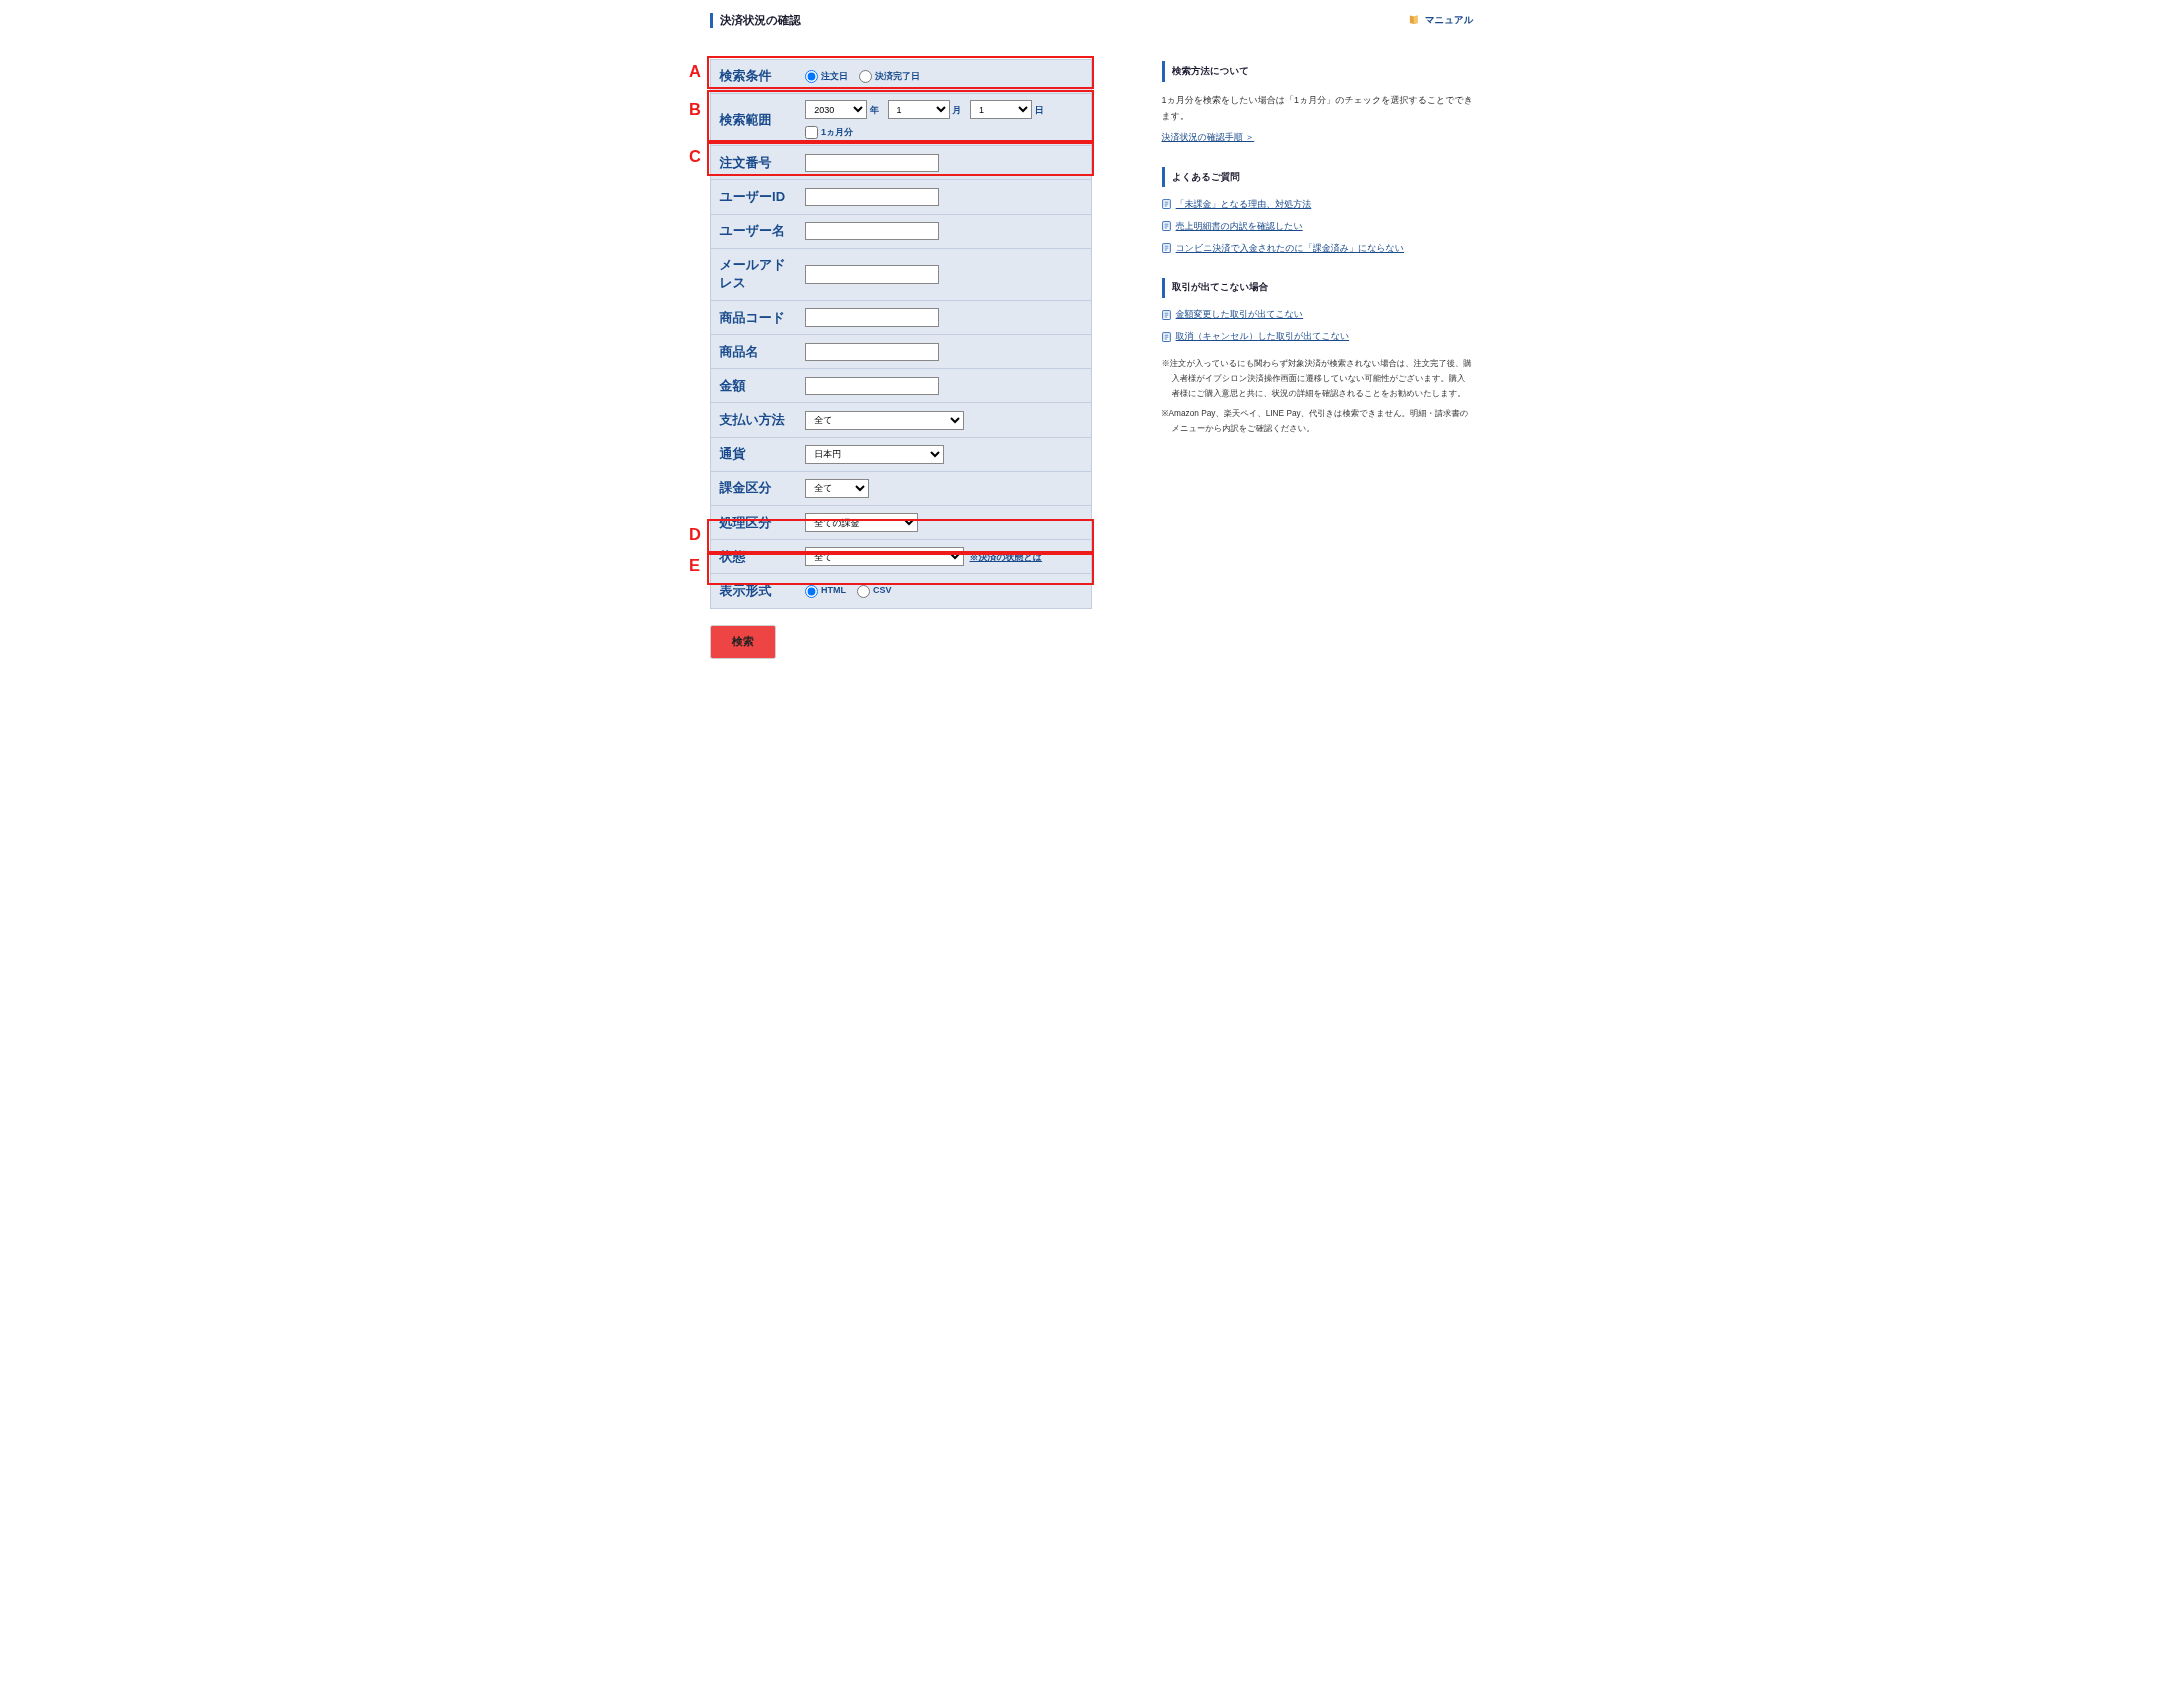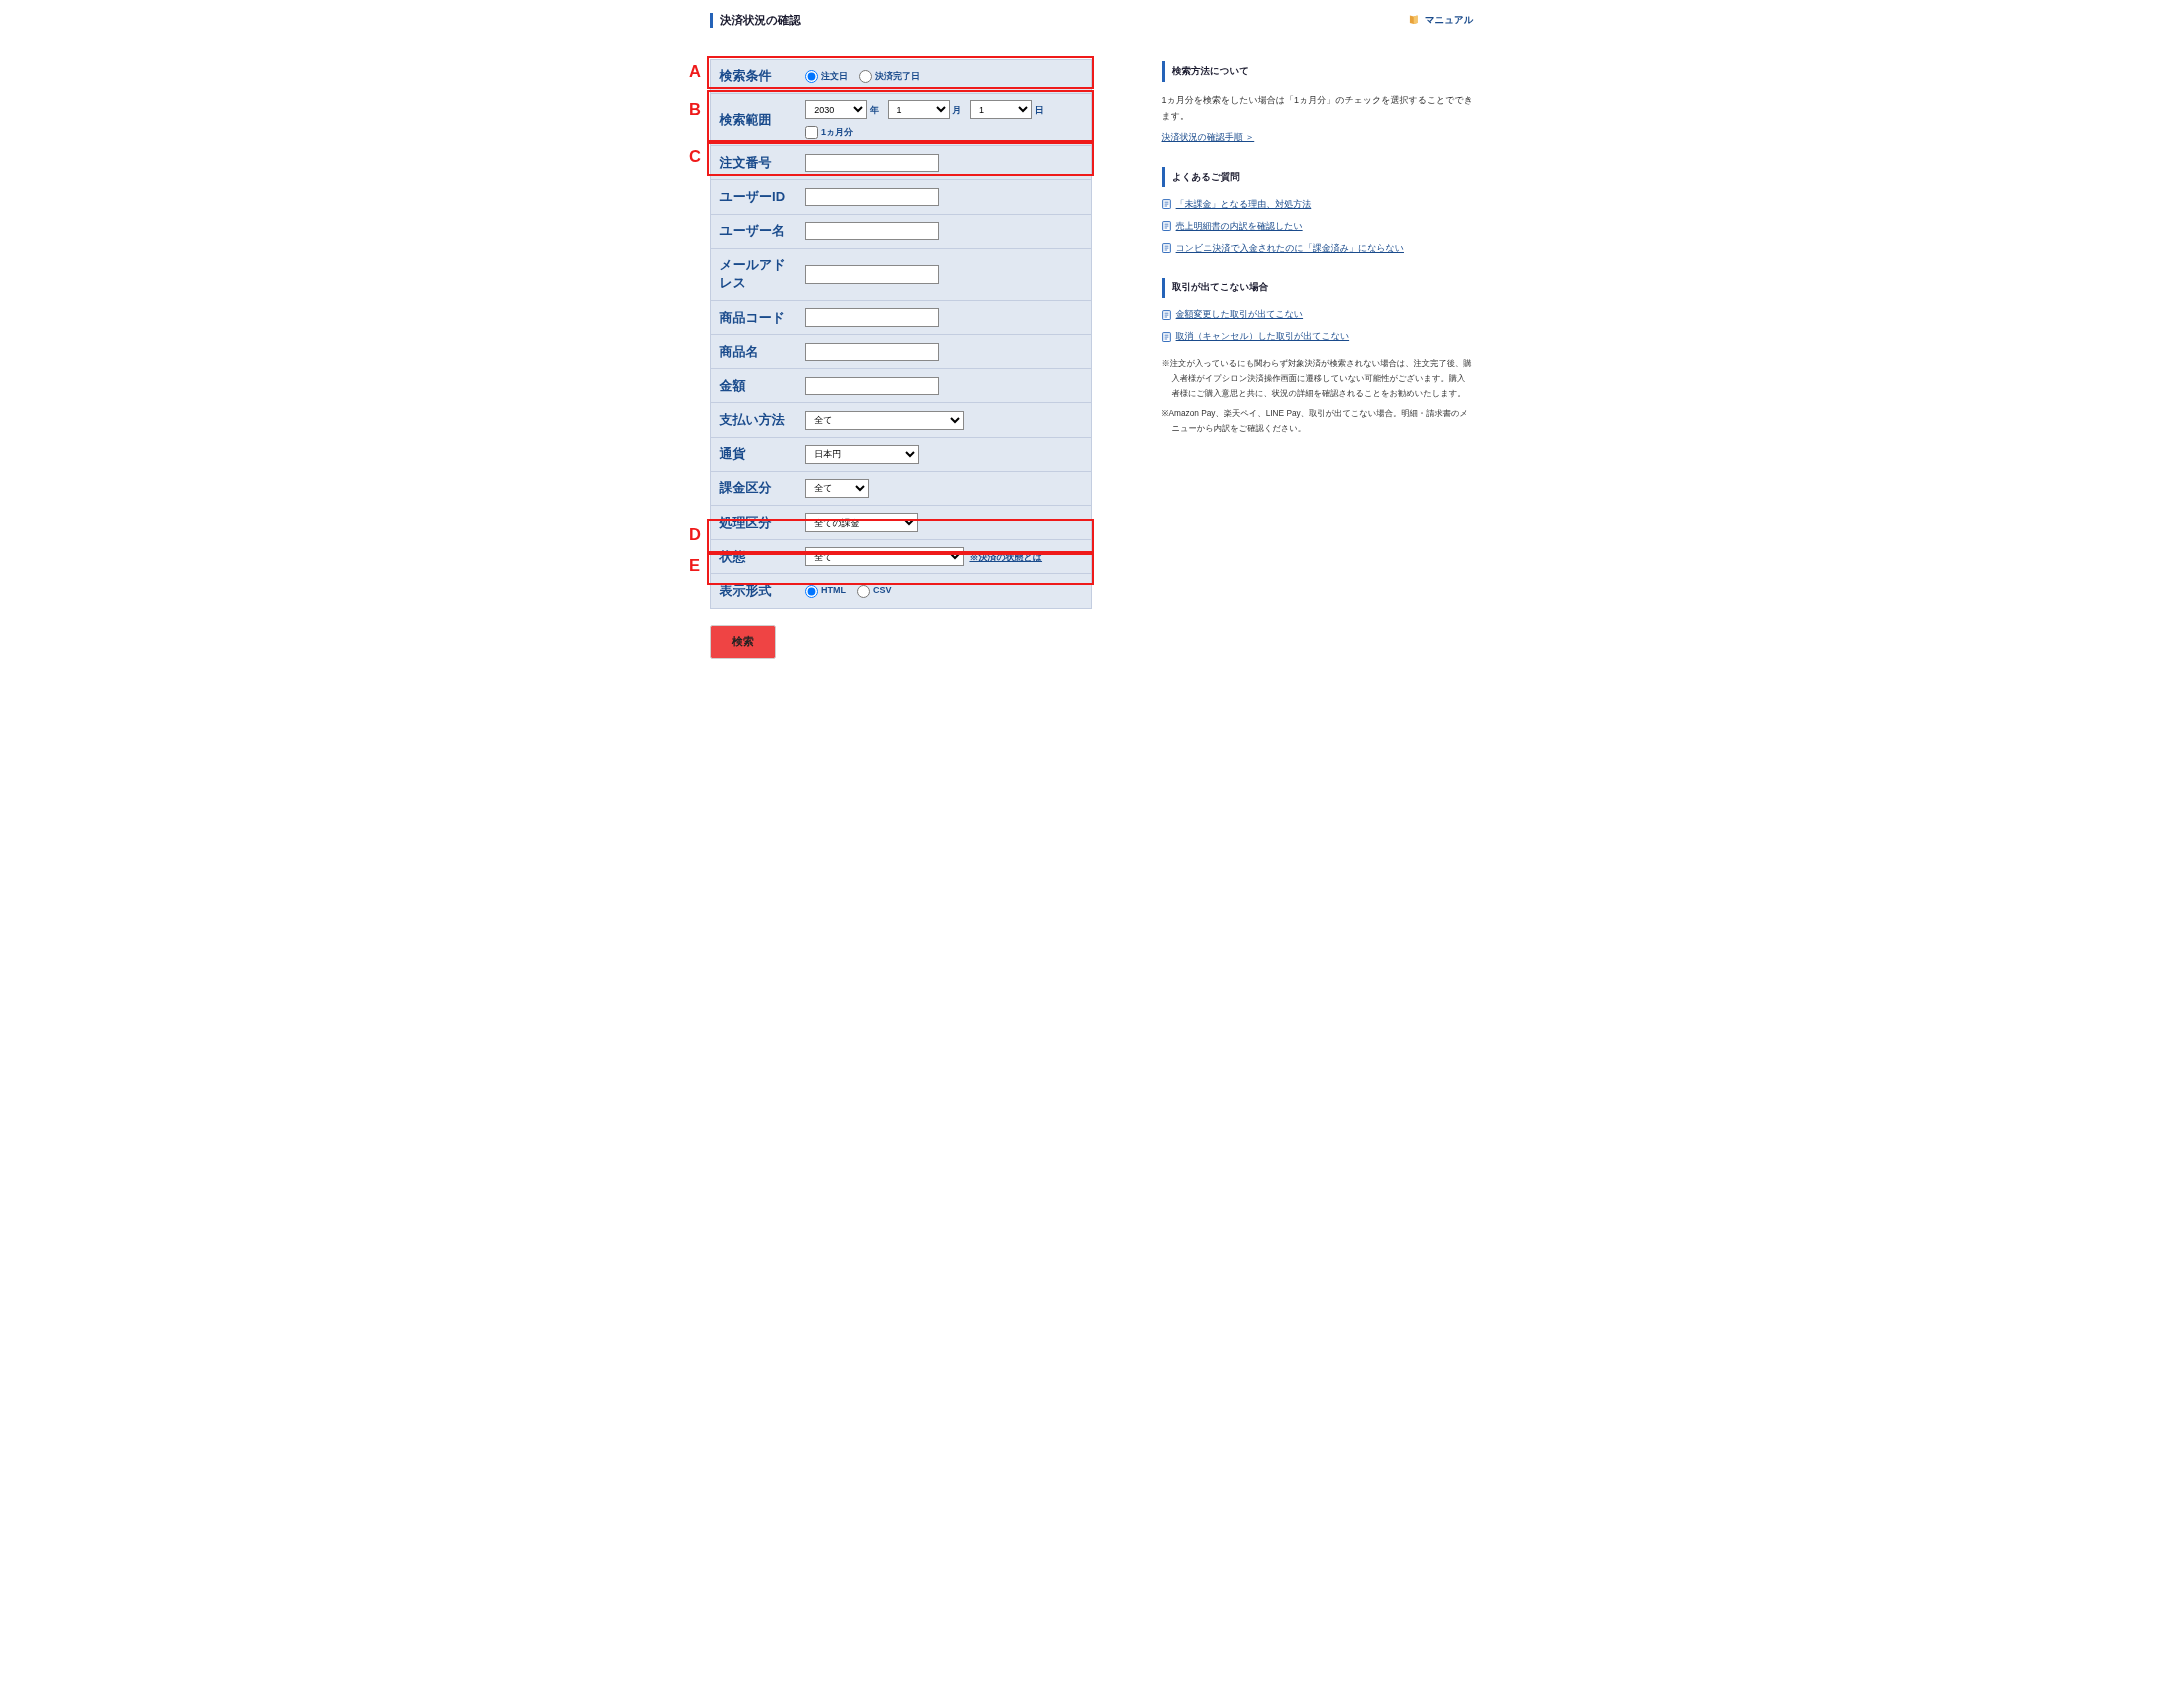--- a/index.html
+++ b/index.html
@@ -18,21 +18,21 @@
 .form-table th { width: 89px; text-align: left; padding: 7.6px 9px; font-weight: bold; color: #1a4b8c; font-size: 13px; vertical-align: middle; background: #e1e8f2; }
 .form-table td { padding: 6.4px 6.4px; vertical-align: middle; }
 .form-table input[type="text"] { border: 0.6px solid #888; padding: 3.2px 3.8px; font-size: 9px; width: 134px; background: #fff; }
 .form-table input[type="radio"],.form-table input[type="checkbox"]{ margin: 0 2.5px 0 0; vertical-align: middle; }
 .form-table select { border: 0.6px solid #888; padding: 2.5px 3.8px; font-size: 9px; background: #fff; }
 .form-table label { color: #1a4b8c; font-weight: bold; margin-right: 9px; cursor: pointer; }
 .date-row select { width: 62px; }
 .date-row .unit { color: #1a4b8c; font-weight: bold; margin: 0 6.4px 0 2.5px; }
 .one-month-row { margin-top: 6.4px; }
 .payment-method-select { width: 159px; }
-.currency-select { width: 114px; }
+.currency-select { width: 139px; }
 .charge-select { width: 64px; }
 .process-select { width: 113px; }
 .status-select { width: 159px; }
 .status-hint { color: #1a4b8c; text-decoration: underline; margin-left: 2.5px; font-weight: bold; }
 .search-btn { margin-top: 16.5px; background: #ef4444; border: 0.6px solid #d0d0d0; border-radius: 2.5px; padding: 9px 21.6px; font-size: 10.8px; font-weight: bold; cursor: pointer; color: #222; }
 .letter-label { position: absolute; left: -20.4px; font-weight: 900; font-size: 16.5px; color: #ef1a1a; }
 .red-box { position: absolute; border: 2.5px solid #ef1a1a; pointer-events: none; }
 .section-title { border-left: 3.2px solid #2563b8; padding: 3.8px 0 3.8px 7.6px; font-size: 9.5px; font-weight: bold; color: #1a1a2e; margin-bottom: 10.2px; margin-top: 2.5px; }
 .sec { margin-bottom: 23px; }
 .info-text { font-size: 9px; line-height: 1.8; margin-bottom: 6.4px; }
@@ -226,20 +226,20 @@
                 <rect x="1" y="1" width="12" height="14" rx="1" fill="none" stroke="#2563b8" stroke-width="1.5"></rect>
                 <line x1="4" y1="5" x2="10" y2="5" stroke="#2563b8" stroke-width="1.2"></line>
                 <line x1="4" y1="8" x2="10" y2="8" stroke="#2563b8" stroke-width="1.2"></line>
                 <line x1="4" y1="11" x2="8" y2="11" stroke="#2563b8" stroke-width="1.2"></line>
               </svg>
             <a>取消（キャンセル）した取引が出てこない</a>
           </li>
         </ul>
         <div class="notes">
           <p>※注文が入っているにも関わらず対象決済が検索されない場合は、注文完了後、購入者様がイプシロン決済操作画面に遷移していない可能性がございます。購入者様にご購入意思と共に、状況の詳細を確認されることをお勧めいたします。</p>
-          <p>※Amazon Pay、楽天ペイ、LINE Pay、取引が出てこない場合。明細・請求書のメニューから内訳をご確認ください。</p>
+          <p>※Amazon Pay、楽天ペイ、LINE Pay、代引きは検索できません。明細・請求書のメニューから内訳をご確認ください。</p>
         </div>
       </div>
 
     </div>
   </div>
 </div>
 
 
 </body></html>

